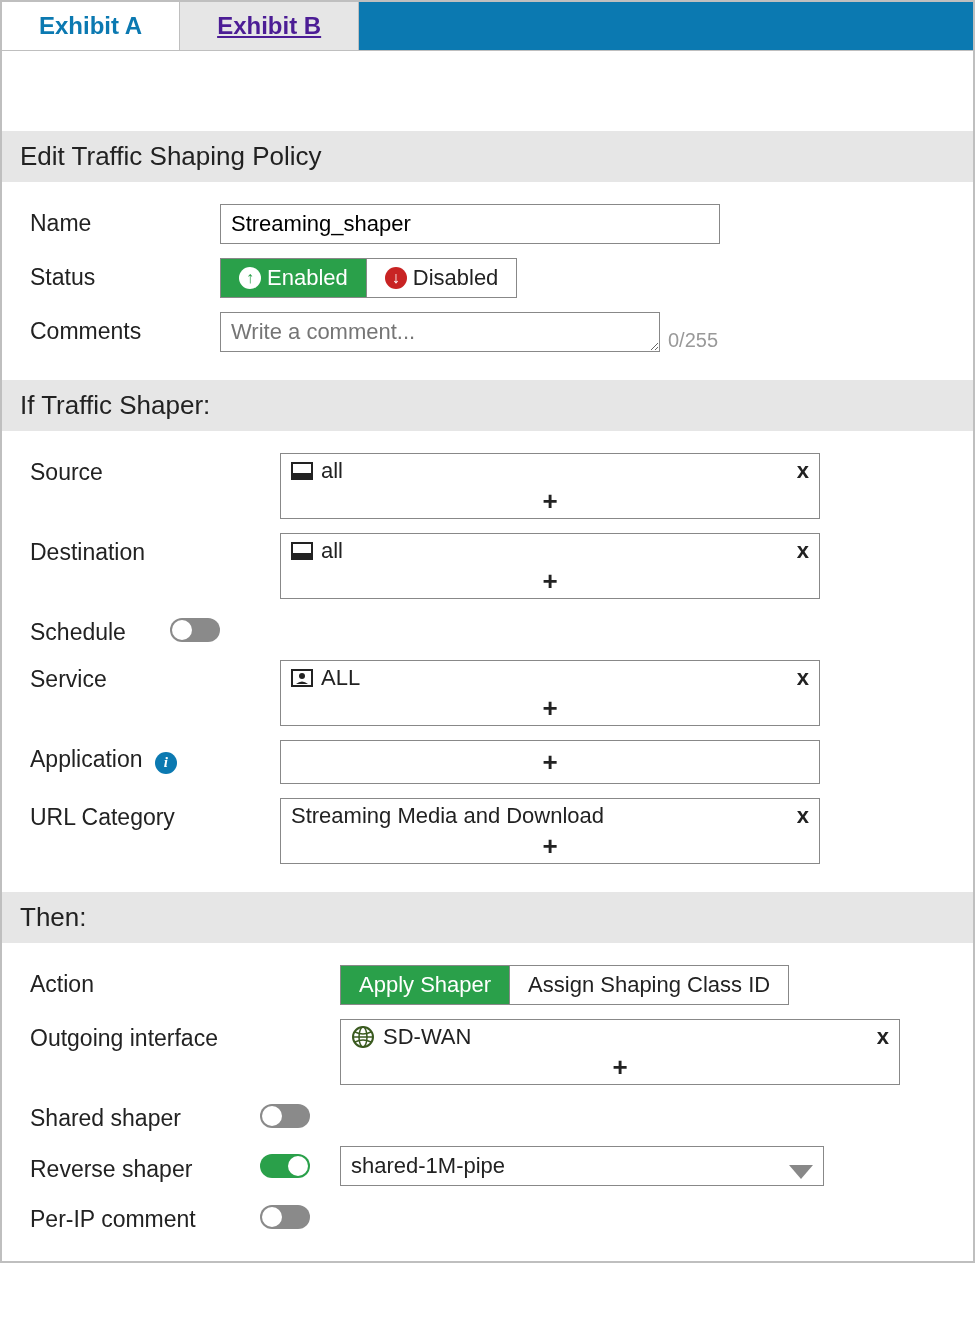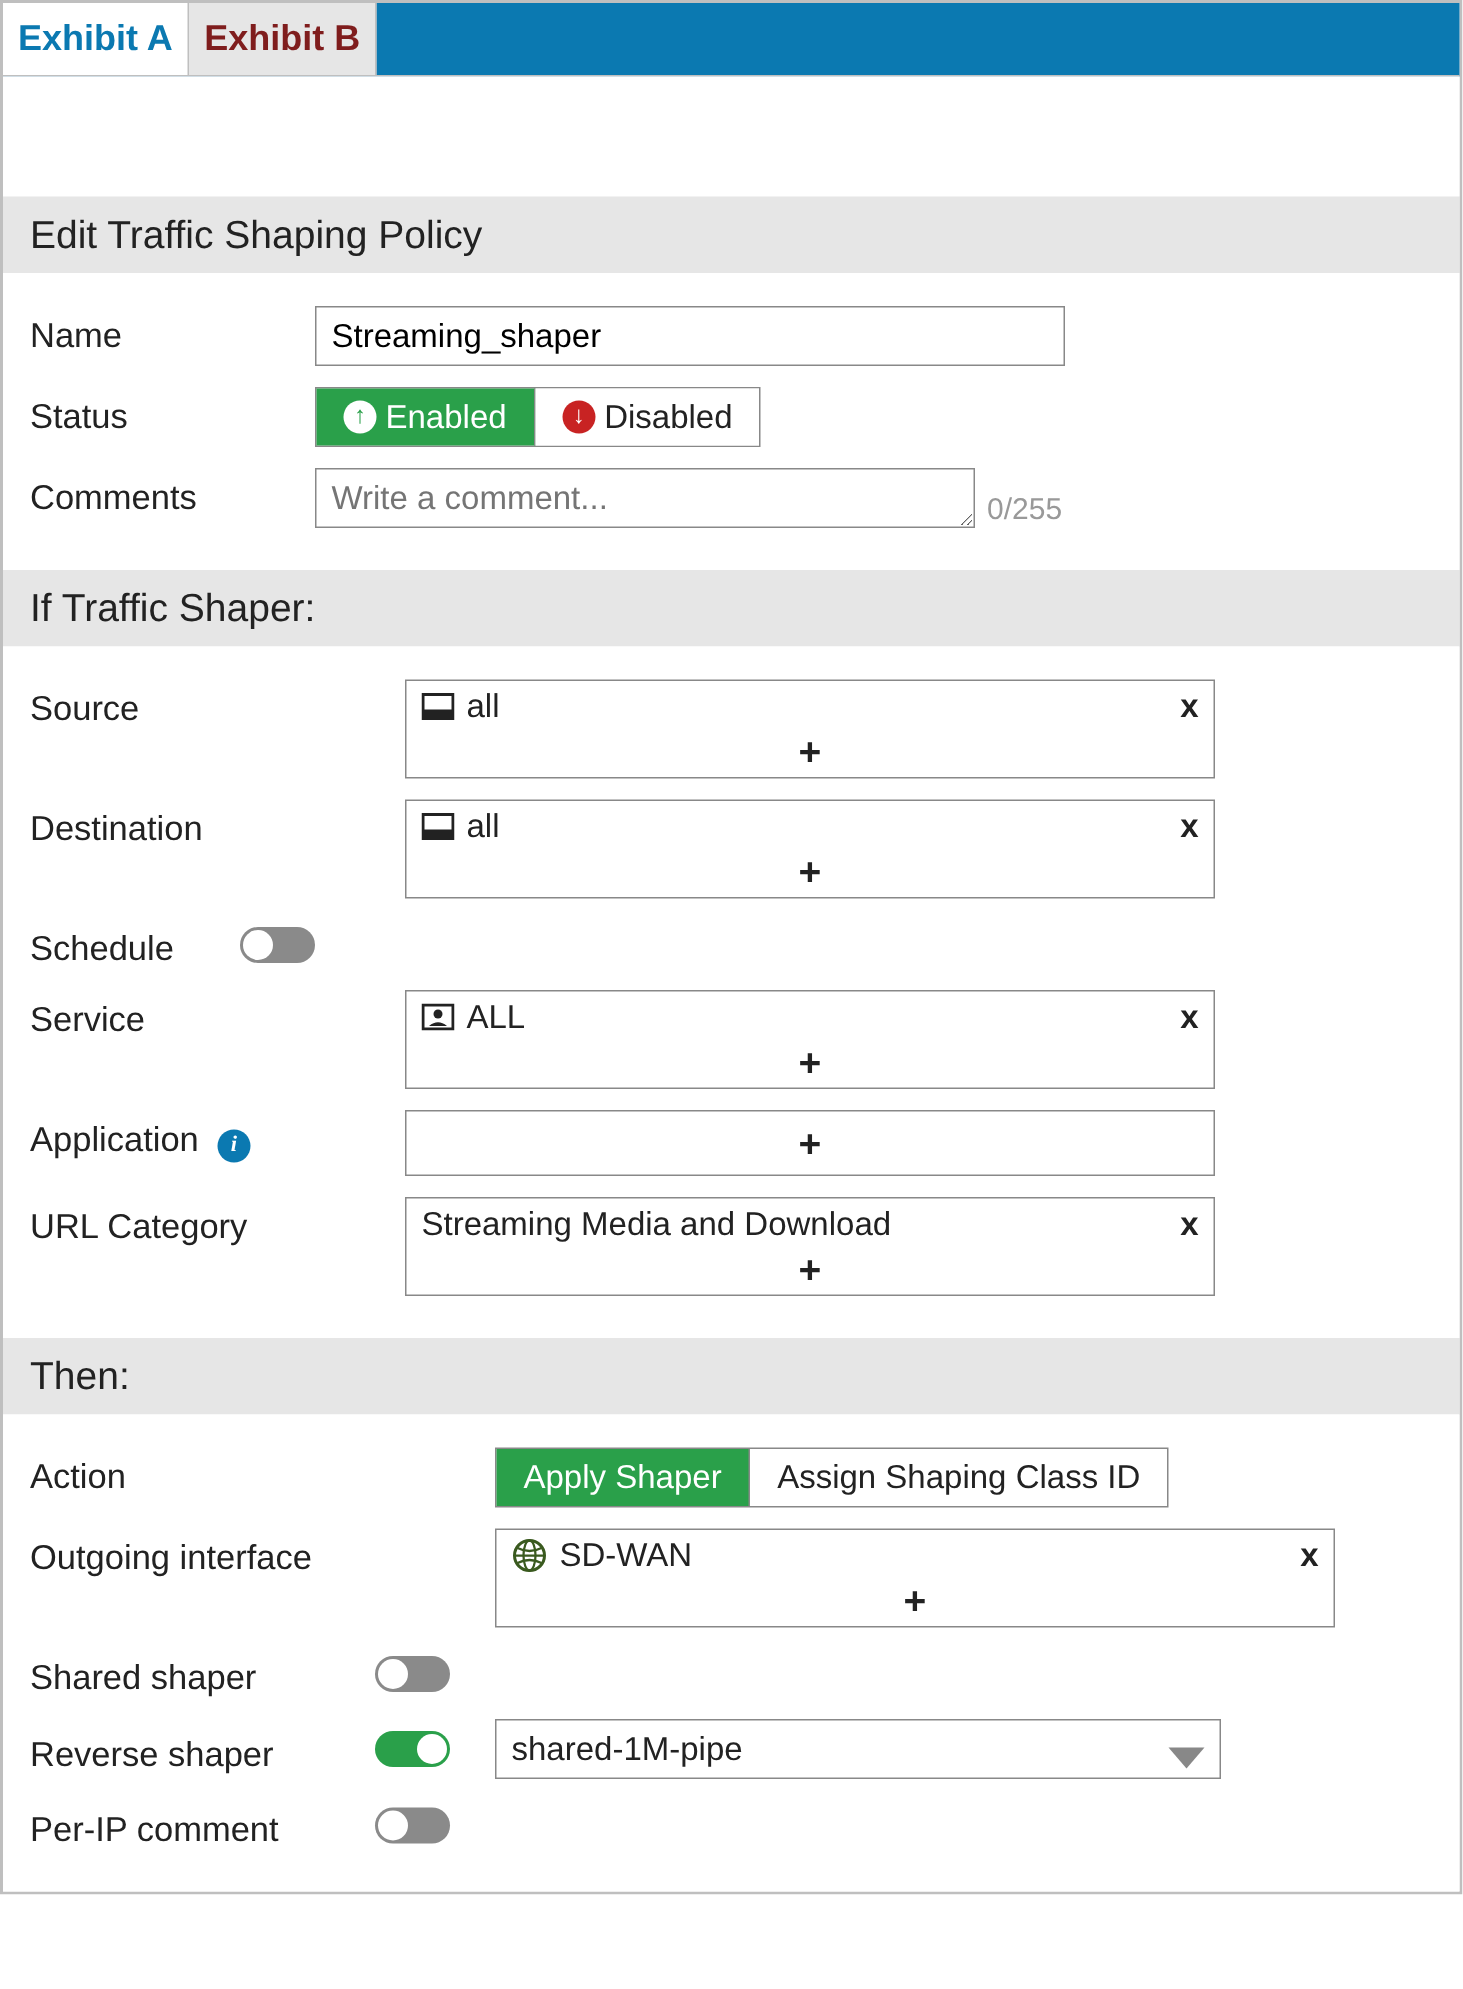--- a/index.html
+++ b/index.html
@@ -14,47 +14,48 @@
   .outer {
     border: 2px solid #bfbfbf;
     margin: 0;
   }
   .tabbar {
     display: flex;
     background: #0b79b1;
     border-bottom: 1px solid #bfbfbf;
   }
   .tab {
-    padding: 10px 10px;
+    padding: 10px 37px;
     font-weight: bold;
     font-size: 24px;
     border-right: 1px solid #bfbfbf;
     cursor: pointer;
   }
   .tab.active {
     background: #fff;
     color: #0b79b1;
   }
   .tab.inactive {
     background: #e6e6e6;
-    color: #7f1d1d;
+    color: #4c1d95;
+    text-decoration: underline;
   }
   .blankstrip {
     height: 80px;
     background: #fff;
   }
   .section-head {
     background: #e6e6e6;
     padding: 10px 18px;
     font-weight: normal;
     font-size: 26px;
   }
   .form-area {
     background: #fff;
-    padding: 8px 18px 14px 18px;
+    padding: 8px 18px 14px 28px;
   }
   .row {
     display: flex;
     align-items: flex-start;
     margin: 14px 0;
   }
   .row > .lbl {
     width: 190px;
     padding-top: 6px;
     font-size: 23px;

